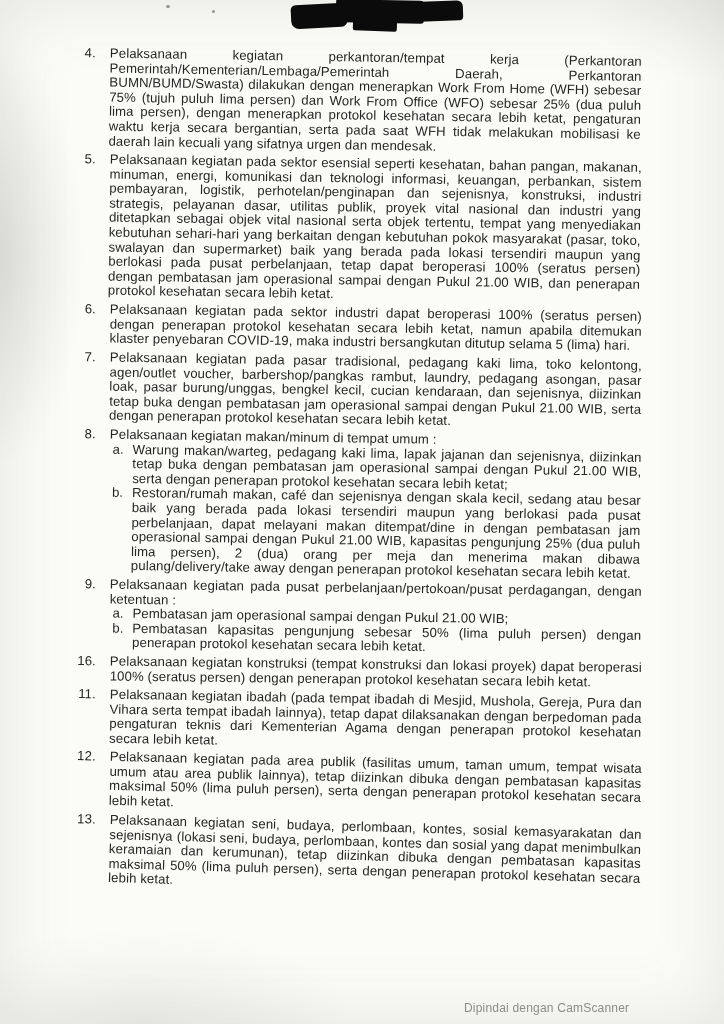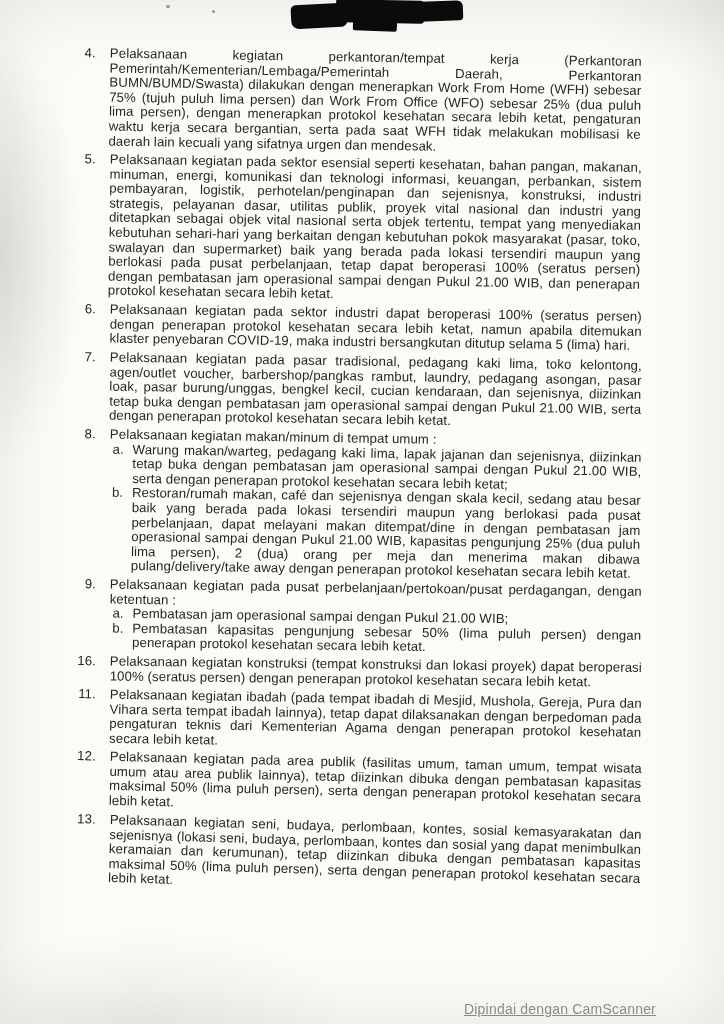--- a/index.html
+++ b/index.html
@@ -83,24 +83,23 @@
   .rot-b { transform: rotate(0.9deg); }
   .rot-c { transform: rotate(0.7deg); }
   .rot-d { transform: rotate(1.0deg); }
   .rot-e { transform: rotate(1.3deg); }
   .rot-f { transform: rotate(1.6deg); }
 
   .scanner-note {
     position: absolute;
     left: 464px;
     top: 1001px;
-    font-size: 14px;
+    font-size: 12px;
     color: #8d8d85;
     letter-spacing: 0.2px;
-    text-decoration: underline;
   }
 </style>
 </head>
 <body>
 
 <div class="scan-page">
 
   <div>
     <div class="redaction r1"></div>
     <div class="redaction r2"></div>

